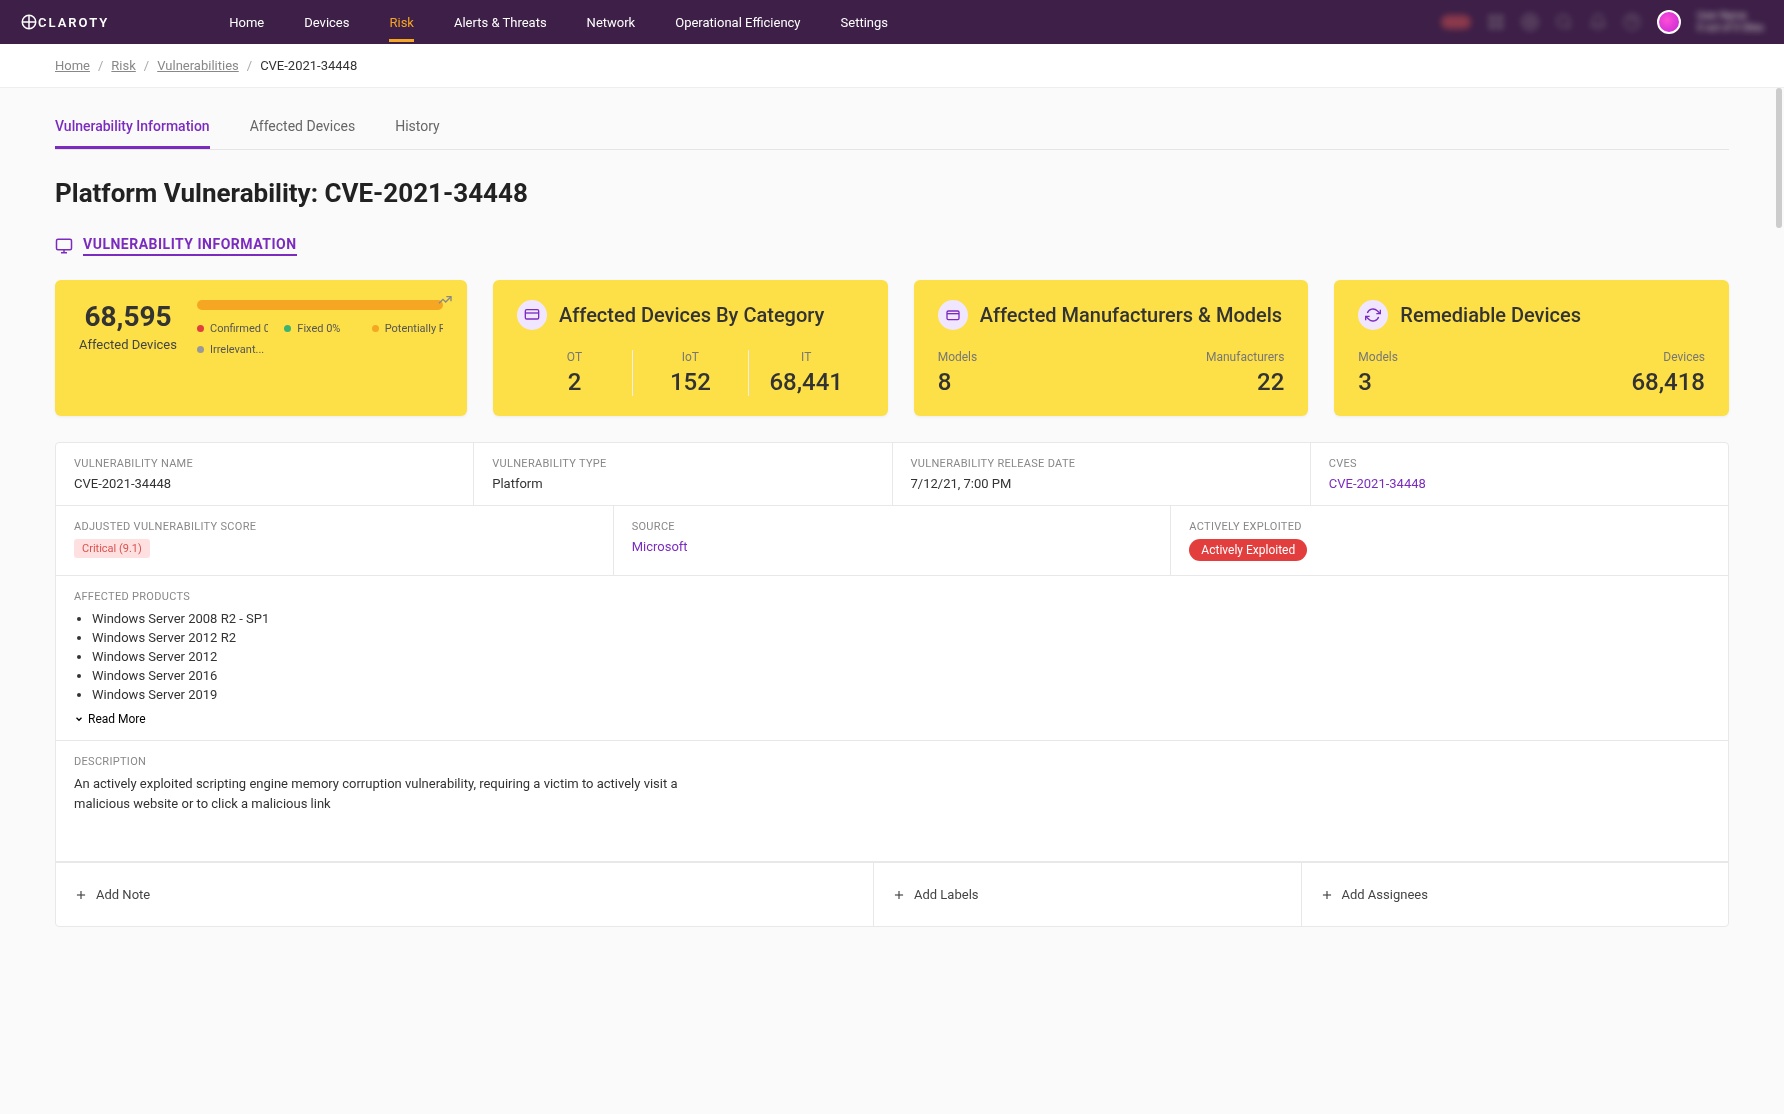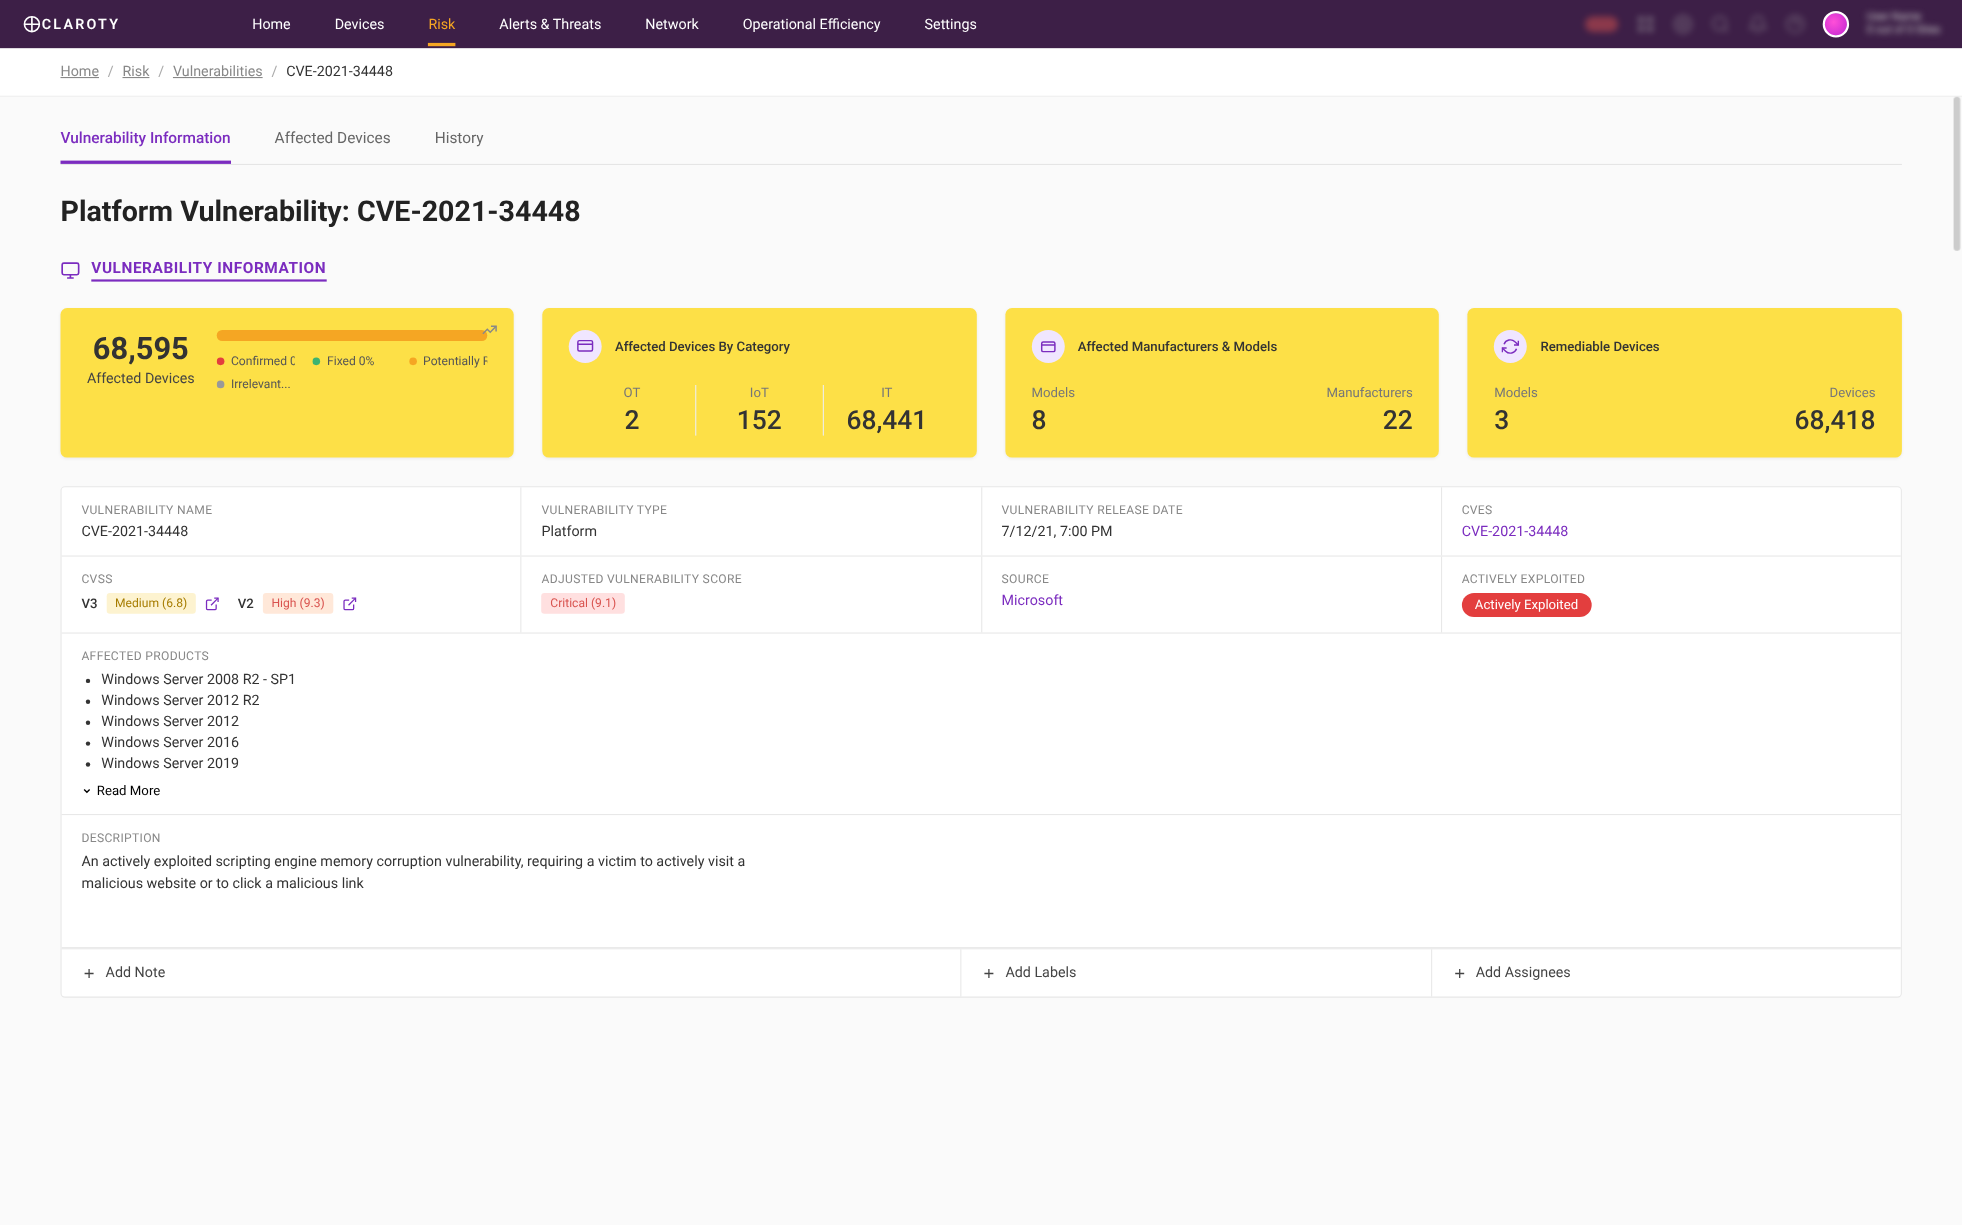--- a/index.html
+++ b/index.html
@@ -49,21 +49,21 @@
   .card1 .right { flex: 1; }
   .card1 .bar { height: 10px; background: #f5a623; border-radius: 5px; margin-bottom: 12px; width: 100%; }
   .legend { display: grid; grid-template-columns: 1fr 1fr 1fr; gap: 8px 16px; font-size: 11px; color: #555; }
   .legend .item { display: flex; align-items: center; gap: 6px; white-space: nowrap; overflow: hidden; text-overflow: ellipsis; }
   .dot { width: 7px; height: 7px; border-radius: 50%; flex-shrink: 0; }
   .chart-icon { position: absolute; top: 12px; right: 14px; width: 16px; height: 16px; color: #888; cursor: pointer; }
   
   .card-head { display: flex; align-items: center; gap: 12px; margin-bottom: 20px; }
   .card-head .iconwrap { width: 30px; height: 30px; border-radius: 50%; background: #f0e6ff; display: flex; align-items: center; justify-content: center; }
   .card-head .iconwrap svg { width: 16px; height: 16px; color: #7b2cbf; }
-  .card-head .title { font-size: 12px; font-weight: 500; }
+  .card-head .title { font-size: 20px; font-weight: 500; }
   
   .statgrid { display: flex; }
   .stat { flex: 1; text-align: left; padding: 0 10px; }
   .stat + .stat { border-left: 1px solid #eee; }
   .stat .lbl { font-size: 12px; color: #777; margin-bottom: 4px; text-align: center; }
   .stat .val { font-size: 24px; font-weight: 500; text-align: center; }
   .stat2grid { display: flex; justify-content: space-between; }
   .stat2 .lbl { font-size: 12px; color: #777; margin-bottom: 4px; }
   .stat2 .val { font-size: 24px; font-weight: 500; }
   .stat2.right { text-align: right; margin-left: 20px; }
@@ -89,21 +89,21 @@
   .ext-icon { width: 14px; height: 14px; color: #7b2cbf; cursor: pointer; }
   
   .dcell.full { flex: 1 1 100%; }
   .products { margin: 8px 0 0 18px; padding: 0; }
   .products li { font-size: 13px; color: #333; margin-bottom: 4px; list-style: disc; }
   .readmore { color: #000000; font-size: 12px; margin-top: 10px; cursor: pointer; display: flex; align-items: center; gap: 4px; }
   
   .desc-text { font-size: 13px; color: #333; line-height: 1.5; max-width: 620px; margin-top: 4px; }
   
   .actions { display: flex; border-top: 1px solid #e8e8e8; }
-  .action { flex: 1; padding: 14px 18px; border-right: 1px solid #e8e8e8; display: flex; align-items: center; gap: 8px; font-size: 13px; color: #444; cursor: pointer; }
+  .action { flex: 1; padding: 24px 18px; border-right: 1px solid #e8e8e8; display: flex; align-items: center; gap: 8px; font-size: 13px; color: #444; cursor: pointer; }
   .action:last-child { border-right: none; }
   .action svg { width: 14px; height: 14px; }
   
   
   .scroll-ind { position: fixed; right: 2px; top: 88px; width: 6px; height: 140px; background: #ccc; border-radius: 3px; }
 </style>
 </head>
 <body>
 
 <div class="topnav">
@@ -302,39 +302,20 @@
         <div class="lbl">VULNERABILITY RELEASE DATE</div>
         <div class="val">7/12/21, 7:00 PM</div>
       </div>
       <div class="dcell">
         <div class="lbl">CVES</div>
         <div class="val link">CVE-2021-34448</div>
       </div>
     </div>
     <div class="drow">
       <div class="dcell">
-        <div class="lbl">CVSS</div>
-        <div class="cvss-row">
-          <span class="vlabel">V3</span>
-          <span class="badge medium">Medium (6.8)</span>
-          <svg class="ext-icon" viewBox="0 0 24 24" fill="none" stroke="currentColor" stroke-width="2">
-              <path d="M18 13v6a2 2 0 0 1-2 2H5a2 2 0 0 1-2-2V8a2 2 0 0 1 2-2h6"></path>
-              <polyline points="15 3 21 3 21 9"></polyline>
-              <line x1="10" y1="14" x2="21" y2="3"></line>
-            </svg>
-          <span class="vlabel" style="margin-left:8px">V2</span>
-          <span class="badge high">High (9.3)</span>
-          <svg class="ext-icon" viewBox="0 0 24 24" fill="none" stroke="currentColor" stroke-width="2">
-              <path d="M18 13v6a2 2 0 0 1-2 2H5a2 2 0 0 1-2-2V8a2 2 0 0 1 2-2h6"></path>
-              <polyline points="15 3 21 3 21 9"></polyline>
-              <line x1="10" y1="14" x2="21" y2="3"></line>
-            </svg>
-        </div>
-      </div>
-      <div class="dcell">
         <div class="lbl">ADJUSTED VULNERABILITY SCORE</div>
         <span class="badge critical">Critical (9.1)</span>
       </div>
       <div class="dcell">
         <div class="lbl">SOURCE</div>
         <div class="val link">Microsoft</div>
       </div>
       <div class="dcell">
         <div class="lbl">ACTIVELY EXPLOITED</div>
         <span class="badge exploited">Actively Exploited</span>

